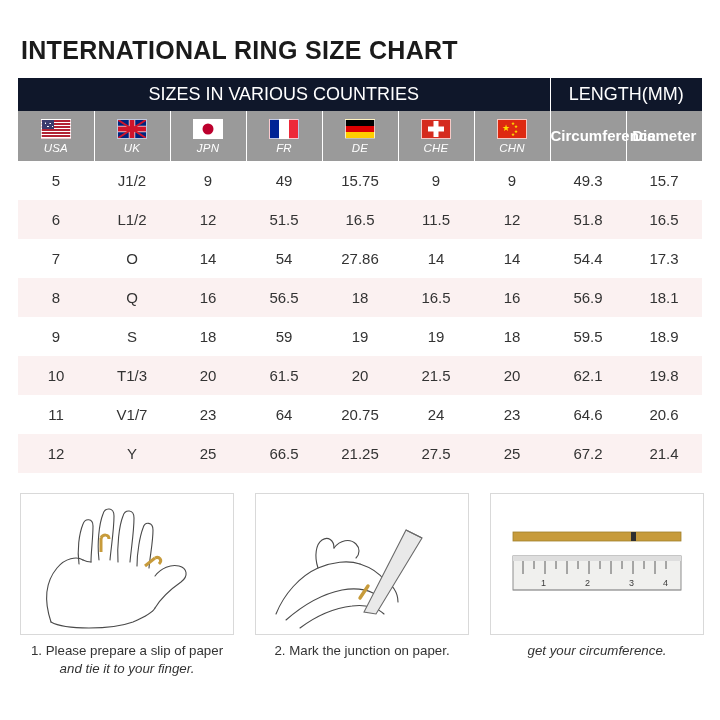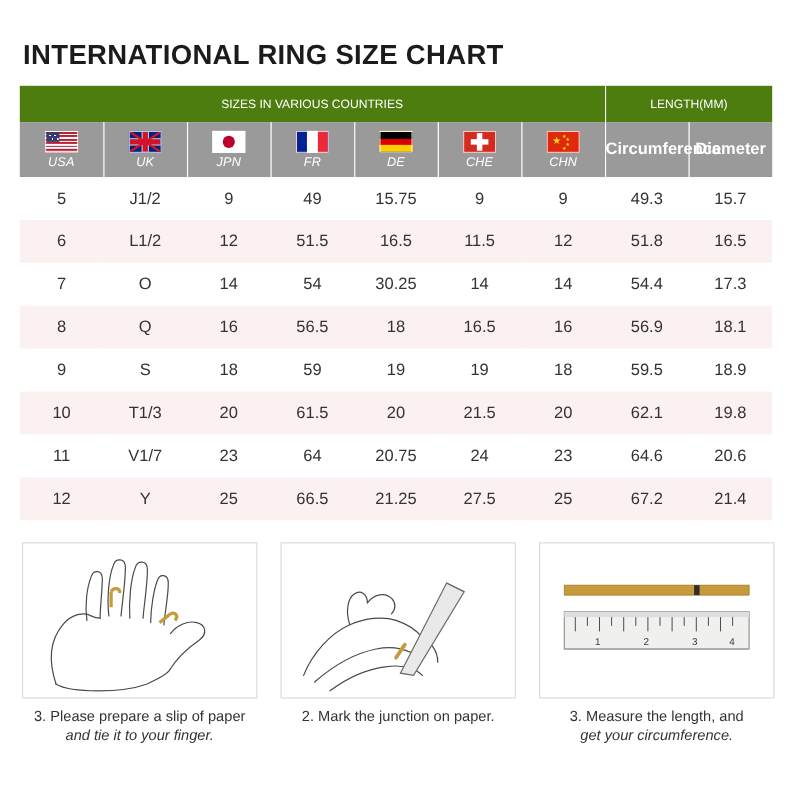--- a/index.html
+++ b/index.html
@@ -39,23 +39,23 @@
     border-collapse: collapse;
     table-layout: fixed;
   }
   table.chart td, table.chart th {
     text-align: center;
     vertical-align: middle;
     font-weight: normal;
   }
 
   .hdr-group {
-    background: #4d7c0f;
+    background: #0f172a;
     color: #ffffff;
-    font-size: 11px;
+    font-size: 18px;
     height: 31px;
     border-right: 1px solid #ffffff;
   }
   .hdr-group:last-child { border-right: none; }
 
   .flag-row td {
     background: #9a9a9a;
     color: #ffffff;
     height: 50px;
     padding: 0;
@@ -354,21 +354,21 @@
         <td>11.5</td>
         <td>12</td>
         <td>51.8</td>
         <td>16.5</td>
       </tr>
       <tr class="odd">
         <td>7</td>
         <td>O</td>
         <td>14</td>
         <td>54</td>
-        <td>30.25</td>
+        <td>27.86</td>
         <td>14</td>
         <td>14</td>
         <td>54.4</td>
         <td>17.3</td>
       </tr>
       <tr class="even">
         <td>8</td>
         <td>Q</td>
         <td>16</td>
         <td>56.5</td>
@@ -444,21 +444,21 @@
             <path d="M80 58 L80 44"></path>
             <path d="M80 44 C82 40, 88 40, 88 45"></path>
           </g>
           <g fill="none" stroke="#c79b3b" stroke-width="3">
             <path d="M124 72 L134 64"></path>
             <path d="M134 64 C138 62, 142 66, 138 70"></path>
           </g>
         </svg>
       </div>
       <div class="panel-cap">
-        <span>3. Please prepare a slip of paper</span>
+        <span>1. Please prepare a slip of paper</span>
         <span class="l2">and tie it to your finger.</span>
       </div>
     </div>
 
     <div class="panel">
       <div class="panel-img">
         <svg width="212" height="140" viewBox="0 0 212 140" xmlns="http://www.w3.org/2000/svg">
           <g fill="none" stroke="#4a4a4a" stroke-width="1.1" stroke-linecap="round" stroke-linejoin="round">
             <path d="M20 120 C28 100, 44 82, 62 74 C76 68, 92 66, 104 70"></path>
             <path d="M104 70 C116 74, 124 80, 128 86"></path>
@@ -511,19 +511,18 @@
             <text x="94" y="92">2</text>
             <text x="138" y="92">3</text>
             <text x="172" y="92">4</text>
           </g>
           <g stroke="#9a9a9a" stroke-width="0.7">
             <path d="M22 96 L190 96"></path>
           </g>
         </svg>
       </div>
       <div class="panel-cap">
-        <span>3. Measure the length, and</span>
         <span class="l2">get your circumference.</span>
       </div>
     </div>
 
   </div>
 </div>
 
 </body></html>

